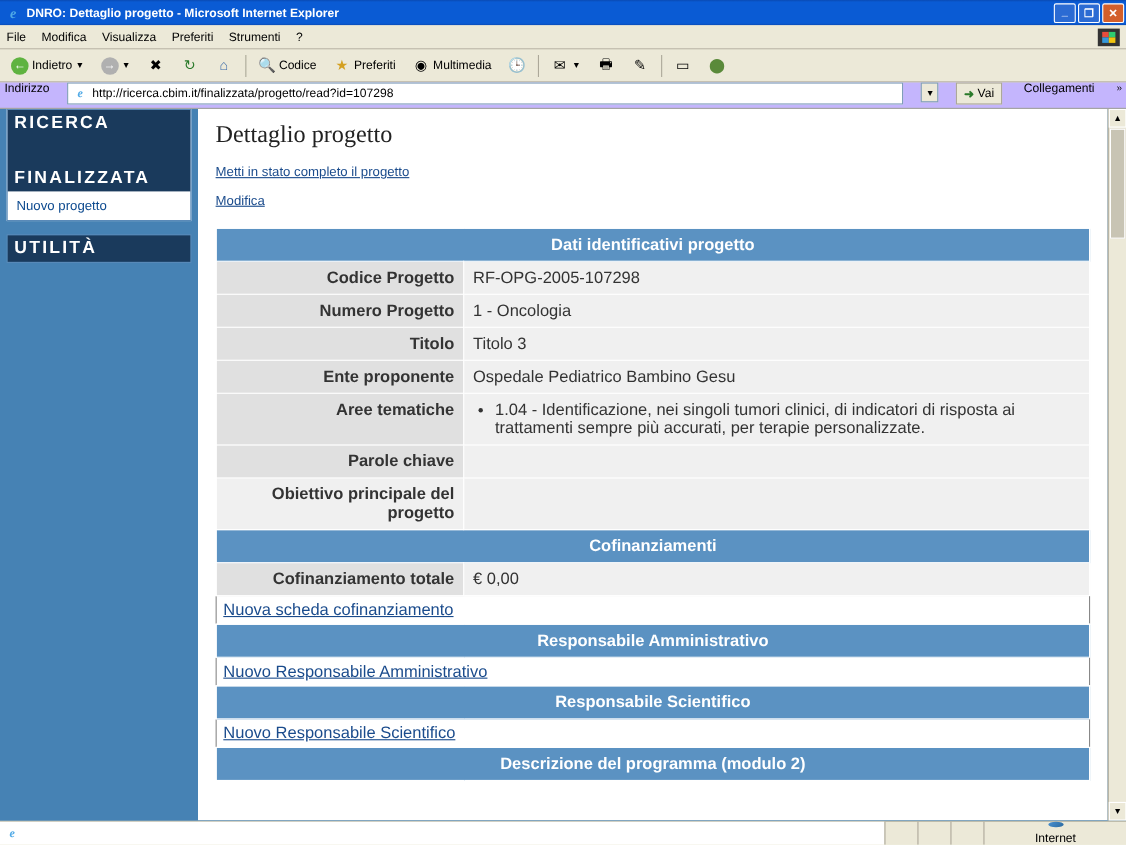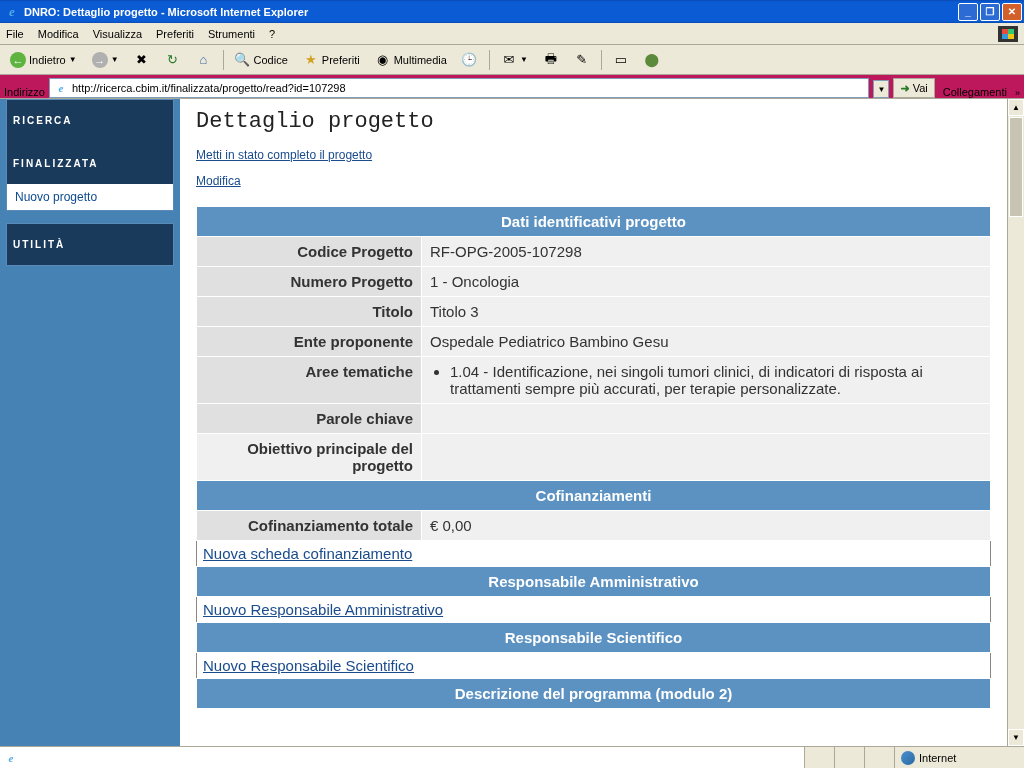--- a/index.html
+++ b/index.html
@@ -55,22 +55,22 @@
 }
 .tb-btn {
   height: 22px; padding: 0 5px; display: inline-flex; align-items: center;
   gap: 3px; font-size: 11px; border: 1px solid transparent; border-radius: 3px;
 }
 .tb-sep { width: 1px; height: 20px; background: #aca899; margin: 0 2px; }
 .tb-icon { width: 16px; height: 16px; display: inline-flex; align-items: center; justify-content: center; font-size: 13px; }
 .arrow-back { width:16px;height:16px;border-radius:50%;background:#5fb340;display:inline-flex;align-items:center;justify-content:center;color:#fff;font-weight:bold; }
 .arrow-fwd { width:16px;height:16px;border-radius:50%;background:#b0b0b0;display:inline-flex;align-items:center;justify-content:center;color:#fff;font-weight:bold; }
 .addrbar {
-  height: 24px; background: #be185d; display: flex; align-items: flex-end;
-  padding: 0 4px; gap: 4px; border-bottom: 1px solid #aca899;
+  height: 24px; background: #c4b5fd; display: flex; align-items: flex-start;
+  padding: 0 4px; gap: 16px; border-bottom: 1px solid #aca899;
 }
 .addr-input {
   flex: 1; height: 20px; border: 1px solid #7f9db9; background: #fff;
   display: flex; align-items: center; padding: 0 4px; gap: 4px;
 }
 .addr-input input { flex:1; border:none; outline:none; font-size:11px; font-family:inherit; }
 .dd-arrow { width: 16px; height: 18px; border: 1px solid #7f9db9; background: #ece9d8; display:flex;align-items:center;justify-content:center;font-size:8px; }
 .go-btn { height:20px; padding:0 6px; display:inline-flex; align-items:center; gap:3px; border:1px solid #aca899; background:#ece9d8; }
 .content-area {
   flex: 1; display: flex; background: #4682b4; overflow: hidden; position: relative;
@@ -82,35 +82,35 @@
 .page {
   flex: 1; display: flex; overflow: hidden; background: #4682b4; padding: 0;
 }
 .sidebar {
   width: 180px; padding: 0 6px;
 }
 .side-box {
   background: #fff; border: 1px solid #5a8ab8; margin-bottom: 12px;
 }
 .side-header {
-  background: #1a3a5c; color: #fff; font-weight: bold; font-size: 10px;
-  padding: 15px 6px; letter-spacing: 0.5px;
+  background: #1a3a5c; color: #fff; font-weight: bold; font-size: 16px;
+  padding: 3px 6px; letter-spacing: 0.5px;
 }
 .side-header.light { background: #1a3a5c; }
 .side-link {
   display: block; padding: 6px 8px; color: #0d4a8f; text-decoration: none;
   border-bottom: 1px solid #d0d0d0; font-size: 12px;
 }
 .side-link:last-child { border-bottom: none; }
 .main {
   flex: 1; background: #fff; padding: 10px 16px; overflow: auto;
   font-family: Verdana, sans-serif;
 }
 .page-title {
-  font-family: Liberation Mono, monospace; font-size: 22px; color: #222;
+  font-family: Liberation Serif, serif; font-size: 22px; color: #222;
   margin-bottom: 14px;
 }
 .top-link { color: #1a4b8c; text-decoration: underline; font-size: 12px; display: inline-block; margin-bottom: 12px; }
 .data-table {
   width: 100%; border-collapse: collapse; margin-top: 6px; font-size: 15px;
   border: 1px solid #888;
 }
 .section-header td {
   background: #5b92c2; color: #fff; font-weight: bold; text-align: center;
   padding: 6px; border: 1px solid #fff;
@@ -331,17 +331,17 @@
   </div>
 </div>
 
 <div class="statusbar">
   <div class="sp main">
     <span class="ie-globe">e</span>
   </div>
   <div class="sp" style="width:30px;"></div>
   <div class="sp" style="width:30px;"></div>
   <div class="sp" style="width:30px;"></div>
-  <div class="sp" style="width:130px;">
+  <div class="sp" style="width:130px;flex-direction:column;">
     <span class="globe-icon"></span>
     <span>Internet</span>
   </div>
 </div>
 
 </body></html>

